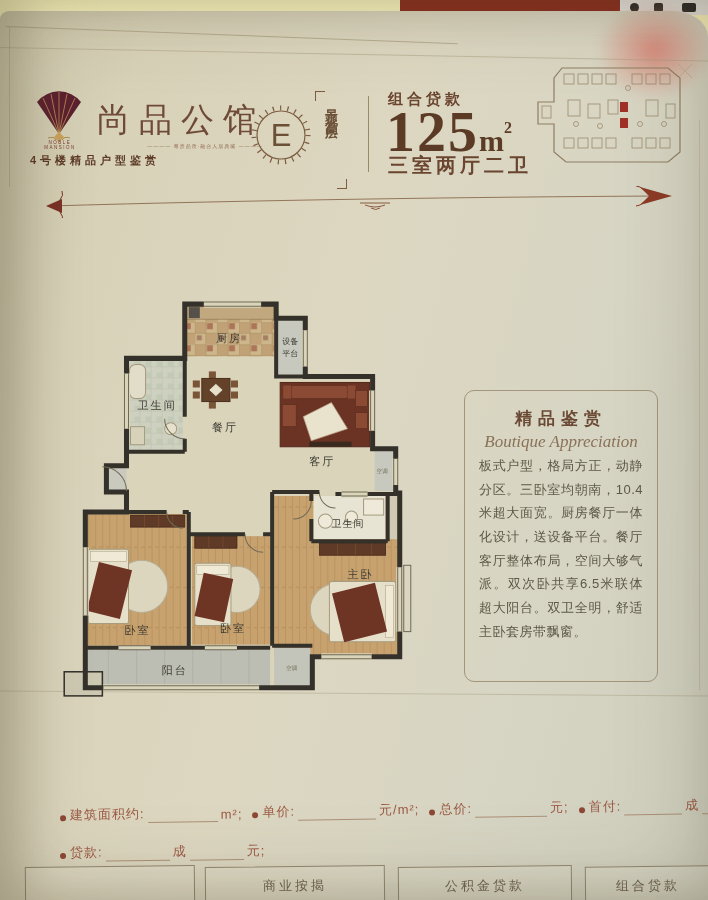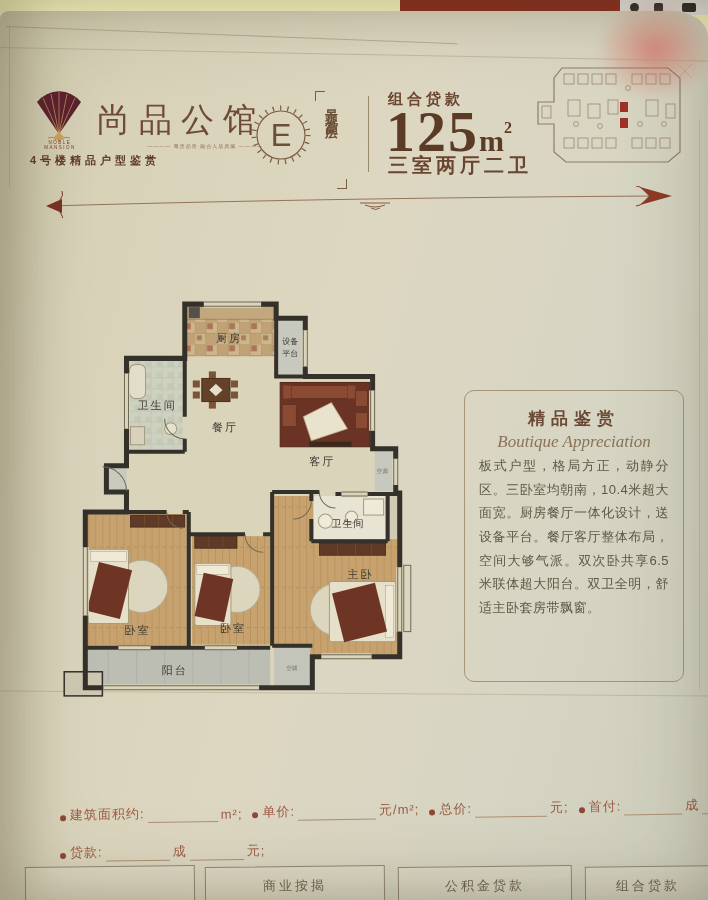--- a/index.html
+++ b/index.html
@@ -35,21 +35,21 @@
   .vtag .cbt{position:absolute;top:-7px;left:-7px;width:9px;height:9px;border-left:1px solid #7c5d42;border-top:1px solid #7c5d42;}
   .vtag .cbb{position:absolute;bottom:-7px;right:-7px;width:9px;height:9px;border-right:1px solid #7c5d42;border-bottom:1px solid #7c5d42;}
   .vdiv{position:absolute;left:368px;top:96px;height:76px;width:0;border-left:1px solid #9a8a6c;}
   .area-label{position:absolute;left:388px;top:90px;font-size:15px;font-weight:bold;color:#6a4530;letter-spacing:4px;}
   .area-big{position:absolute;left:386px;top:98px;color:#5c3b26;font-family:"Liberation Serif","DejaVu Serif",serif;white-space:nowrap;}
   .area-big .v{font-size:58px;font-weight:bold;letter-spacing:2px;}
   .area-big .u{font-size:30px;font-weight:bold;}
   .area-big .s{font-size:16px;font-weight:bold;vertical-align:18px;}
   .area-rooms{position:absolute;left:388px;top:152px;font-size:20px;font-weight:bold;color:#6a4530;letter-spacing:4px;}
   
-  .panel{position:absolute;left:464px;top:390px;width:220px;height:292px;box-sizing:border-box;
+  .panel{position:absolute;left:464px;top:390px;width:194px;height:292px;box-sizing:border-box;
          border:1px solid #a3947a;border-radius:10px;padding:16px 14px 0 14px;}
   .panel-title{text-align:center;font-size:17px;font-weight:bold;letter-spacing:6px;color:#6b4a35;}
   .panel-sub{text-align:center;font-size:17px;font-style:italic;color:#8a7258;
              font-family:"Liberation Serif","DejaVu Serif",serif;margin-top:2px;}
   .panel-body{margin-top:2px;font-size:13px;line-height:1.82;color:#5d5947;text-align:justify;letter-spacing:.5px;}
   
   .frow{position:absolute;left:50px;color:#9c5a45;font-size:13px;letter-spacing:1px;white-space:nowrap;
         display:flex;align-items:flex-end;}
   .bullet{width:6px;height:6px;border-radius:50%;background:#8d4936;margin:0 4px 3px 10px;flex:0 0 auto;}
   .blank{display:inline-block;border-bottom:1px solid #ac9177;height:13px;margin:0 3px;}

